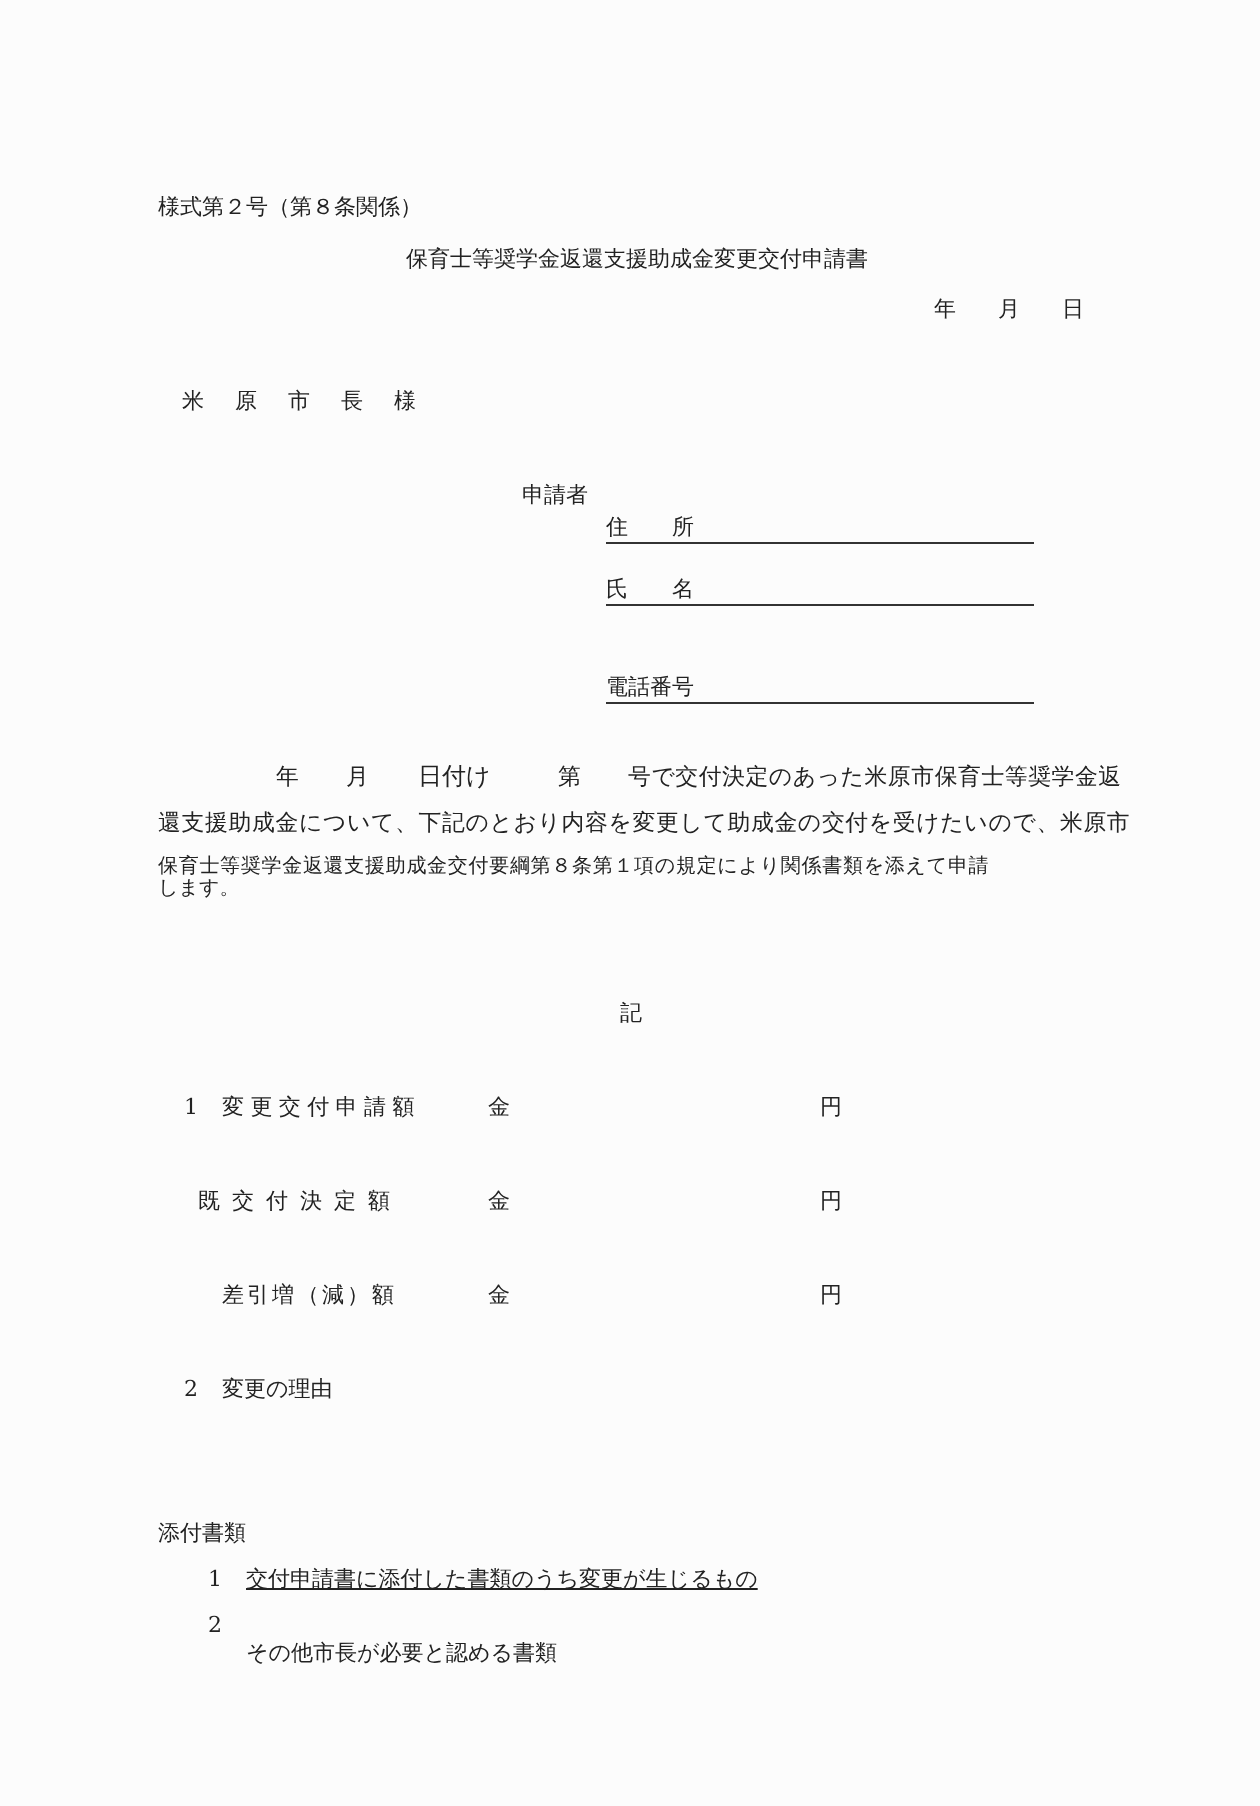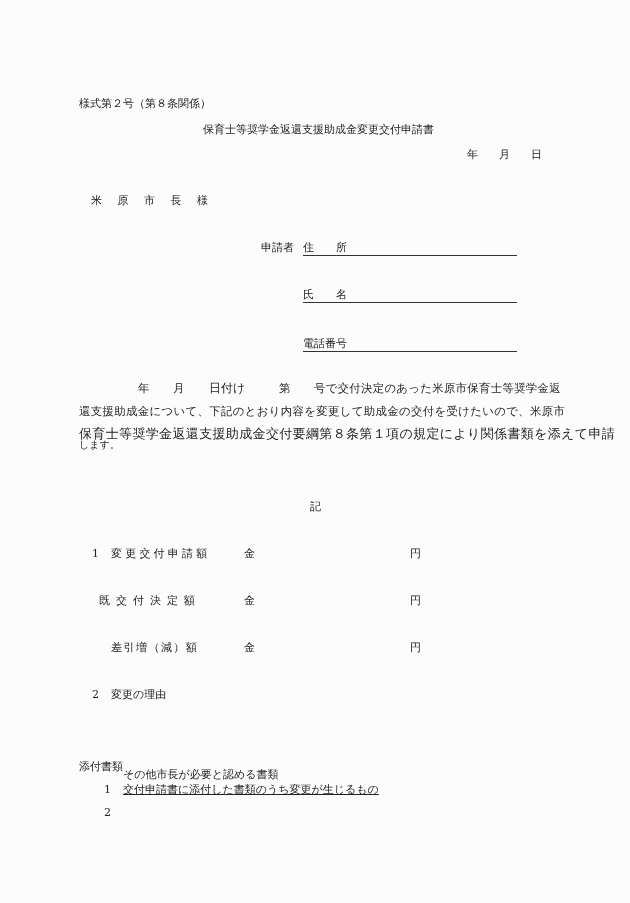--- a/index.html
+++ b/index.html
@@ -23,39 +23,39 @@
   <div>
     <span class="abs" style="left:467px; top:148px;">年</span>
     <span class="abs" style="left:499px; top:148px;">月</span>
     <span class="abs" style="left:531px; top:148px;">日</span>
   </div>
 
   <div class="abs" style="left:91px; top:194px; letter-spacing:6px;">米 原 市 長 様</div>
 
   <div>
     <div class="abs" style="left:261px; top:241px;text-align:center;">申請者</div>
-    <div class="abs uline" style="left:303px; top:241px; width:214px;">
+    <div class="abs uline" style="left:303px; top:257px; width:214px;">
       <span>住　　所</span>
     </div>
     <div class="abs uline" style="left:303px; top:288px; width:214px;">
       <span>氏　　名</span>
     </div>
     <div class="abs uline" style="left:303px; top:337px; width:214px;">
       <span>電話番号</span>
     </div>
   </div>
 
   <div>
     <div class="abs" style="left:138px; top:381px; font-size:11.4px;">年</div>
     <div class="abs" style="left:173px; top:381px; font-size:11.4px;">月</div>
     <div class="abs" style="left:209px; top:381px; font-size:12px;">日付け</div>
     <div class="abs" style="left:279px; top:381px; font-size:11.4px;">第</div>
     <div class="abs" style="left:314px; top:381px; font-size:11.4px; letter-spacing:0.3px;">号で交付決定のあった米原市保育士等奨学金返</div>
     <div class="abs" style="left:79px; top:404px; font-size:11.4px; letter-spacing:0.35px;">還支援助成金について、下記のとおり内容を変更して助成金の交付を受けたいので、米原市</div>
-    <div class="abs" style="left:79px; top:427px; font-size:13px; letter-spacing:0.35px;text-align:center;">保育士等奨学金返還支援助成金交付要綱第８条第１項の規定により関係書類を添えて申請</div>
+    <div class="abs" style="left:79px; top:427px; font-size:10px; letter-spacing:0.35px;text-align:center;">保育士等奨学金返還支援助成金交付要綱第８条第１項の規定により関係書類を添えて申請</div>
     <div class="abs" style="left:79px; top:438px; font-size:10px;">します。</div>
   </div>
 
   <div class="abs" style="left:310px; top:500px;">記</div>
 
   <div>
     <div>
       <span class="abs" style="left:92px; top:547px;">1</span>
       <span class="abs spaced-sm" style="left:111px; top:547px;">変更交付申請額</span>
       <span class="abs" style="left:244px; top:547px;">金</span>
@@ -79,17 +79,17 @@
   </div>
 
   <div>
     <div class="abs" style="left:79px; top:760px;">添付書類</div>
     <div>
       <span class="abs" style="left:104px; top:783px;">1</span>
       <span class="abs" style="left:123px; top:783px;text-decoration:underline;">交付申請書に添付した書類のうち変更が生じるもの</span>
     </div>
     <div>
       <span class="abs" style="left:104px; top:806px;">2</span>
-      <span class="abs" style="left:123px; top:768px;">その他市長が必要と認める書類</span>
+      <span class="abs" style="left:123px; top:820px;">その他市長が必要と認める書類</span>
     </div>
   </div>
 
 </div>
 
 </body></html>

